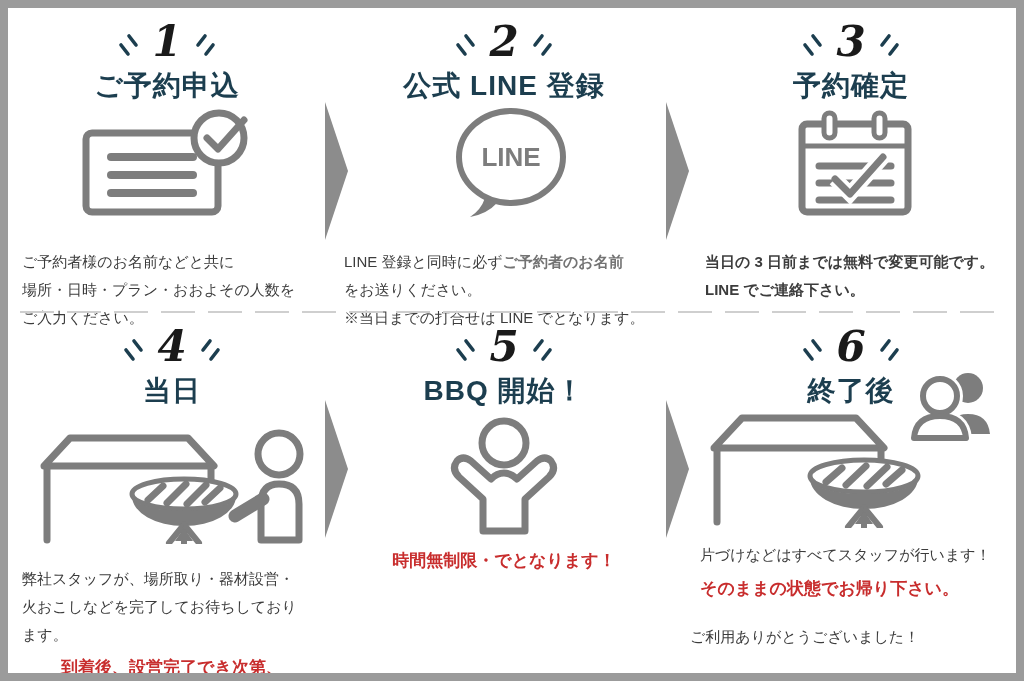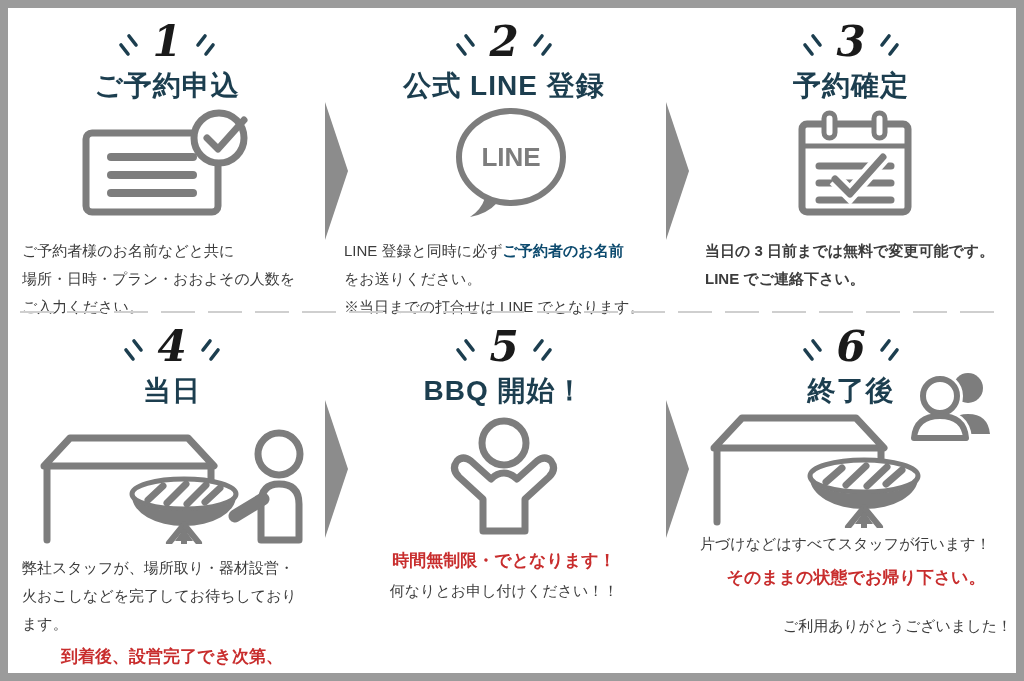--- a/index.html
+++ b/index.html
@@ -20,31 +20,31 @@
     font-size:42px;line-height:1;color:#1a1a1a;
   }
   .mark{margin-top:10px;flex:0 0 auto;}
   .step-title{
     margin:4px 0 0;text-align:center;
     font-size:28px;font-weight:700;color:#1c3e4f;
     letter-spacing:1px;height:32px;line-height:32px;
   }
   .icon-box{display:flex;align-items:center;justify-content:center;overflow:visible;}
   .body{
-    margin:13px 0 0;font-size:15px;line-height:1.85;color:#3c3c3c;
+    margin:24px 0 0;font-size:15px;line-height:1.85;color:#3c3c3c;
     white-space:pre-line;
   }
-  .red{color:#0c4a6e;font-weight:700;}
+  .red{color:#737373;font-weight:700;}
   .red-big{
     margin:6px 0 0;font-size:17px;line-height:1.65;font-weight:700;
-    color:#c82d2d;white-space:pre-line;text-align:center;
+    color:#c82d2d;white-space:pre-line;
   }
   .center{text-align:center;}
   .block{display:block;}
-  .closing{margin-top:20px;text-align:right;}
+  .closing{margin-top:20px;text-align:left;}
   .arrow{
     position:absolute;width:23px;height:138px;background:#8c8c8c;
     clip-path:polygon(0 0,100% 50%,0 100%);
   }
   .divider{
     position:absolute;left:12px;right:12px;top:303px;height:2px;
     background:repeating-linear-gradient(90deg,#cfcfcf 0 34px,transparent 34px 47px);
   }
   .pl10{padding-left:10px;}
   .pl15{padding-left:15px;font-weight:bold;}
@@ -218,21 +218,20 @@
       </svg>
     </div>
     <h2 class="step-title">BBQ 開始！</h2>
     <div class="icon-box" style="height:134px;">
       <svg width="126" height="122" viewBox="0 0 126 122">
         <circle cx="63" cy="30" r="22" fill="#fff" stroke="#7d7d7d" stroke-width="7"></circle>
         <path d="M42 118 V86 L18 64 Q10 56 16 48 Q22 42 30 48 L50 66 Q56 60 63 60 Q70 60 76 66 L96 48 Q104 42 110 48 Q116 56 108 64 L84 86 V118 Z" fill="#fff" stroke="#7d7d7d" stroke-width="7" stroke-linejoin="round" stroke-linecap="round"></path>
       </svg>
     </div>
     <p class="red-big center">時間無制限・でとなります！</p>
-    <p class="body center" style="margin-top:2px;">何なりとお申し付けください！！</p>
   </section>
 
   <section class="step" style="left:682px;top:315px;width:322px;">
     <div class="step-header">
       <svg class="mark" width="22" height="30" viewBox="0 0 22 30">
         <g stroke="#1c3e4f" stroke-width="3.6" stroke-linecap="round" fill="none">
           <line x1="3" y1="13" x2="10" y2="22"></line>
             <line x1="11" y1="4" x2="18" y2="13"></line>
         </g>
       </svg>

